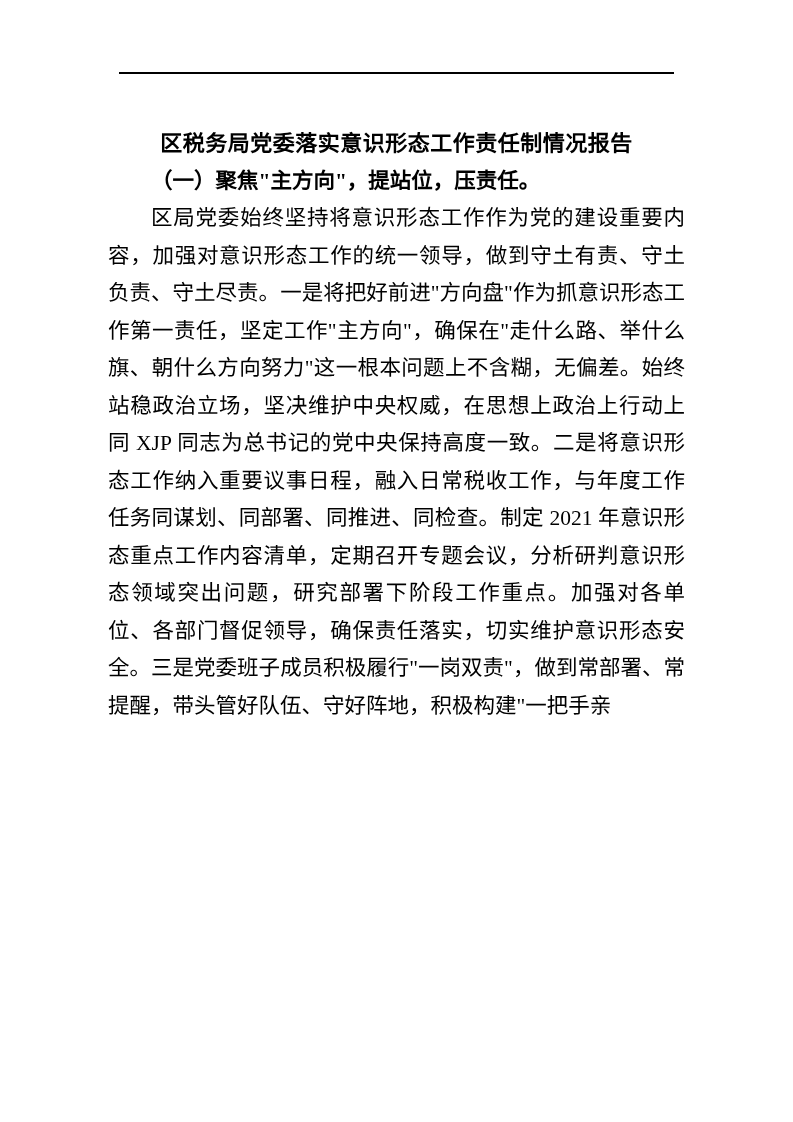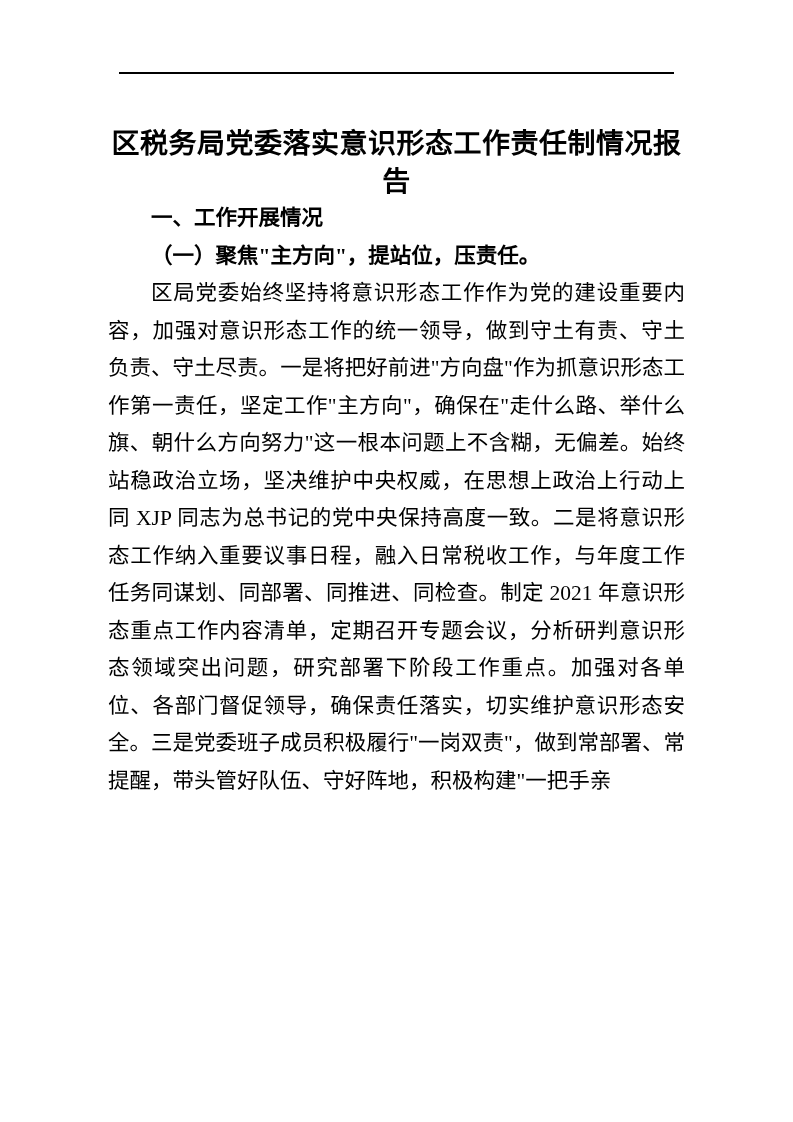--- a/index.html
+++ b/index.html
@@ -26,21 +26,21 @@
   .content {
     position: absolute;
     left: 108px;
     top: 0;
     width: 577px;
   }
   .doc-title {
     margin: 125px 0 0 0;
     font-family: "Liberation Sans", sans-serif;
     font-weight: 700;
-    font-size: 28px;
+    font-size: 22px;
     line-height: 37.5px;
     text-align: center;
     letter-spacing: 0.5px;
   }
   .para {
     margin: 0;
     font-family: "Liberation Serif", serif;
     font-weight: 400;
     font-size: 21.5px;
     line-height: 37.5px;
@@ -69,17 +69,16 @@
     text-indent: 2em;
   }
 </style>
 </head>
 <body>
 
 <div class="page">
   <div class="header-rule"></div>
   <div class="content">
     <h1 class="doc-title">区税务局党委落实意识形态工作责任制情况报告</h1>
-    <h2 class="section-heading">一、工作开展情况</h2>
     <h3 class="subsection-heading">（一）聚焦"主方向"，提站位，压责任。</h3>
     <p class="para">区局党委始终坚持将意识形态工作作为党的建设重要内容，加强对意识形态工作的统一领导，做到守土有责、守土负责、守土尽责。一是将把好前进"方向盘"作为抓意识形态工作第一责任，坚定工作"主方向"，确保在"走什么路、举什么旗、朝什么方向努力"这一根本问题上不含糊，无偏差。始终站稳政治立场，坚决维护中央权威，在思想上政治上行动上同 XJP 同志为总书记的党中央保持高度一致。二是将意识形态工作纳入重要议事日程，融入日常税收工作，与年度工作任务同谋划、同部署、同推进、同检查。制定 2021 年意识形态重点工作内容清单，定期召开专题会议，分析研判意识形态领域突出问题，研究部署下阶段工作重点。加强对各单位、各部门督促领导，确保责任落实，切实维护意识形态安全。三是党委班子成员积极履行"一岗双责"，做到常部署、常提醒，带头管好队伍、守好阵地，积极构建"一把手亲</p>
   </div>
 </div>
 
 </body></html>

